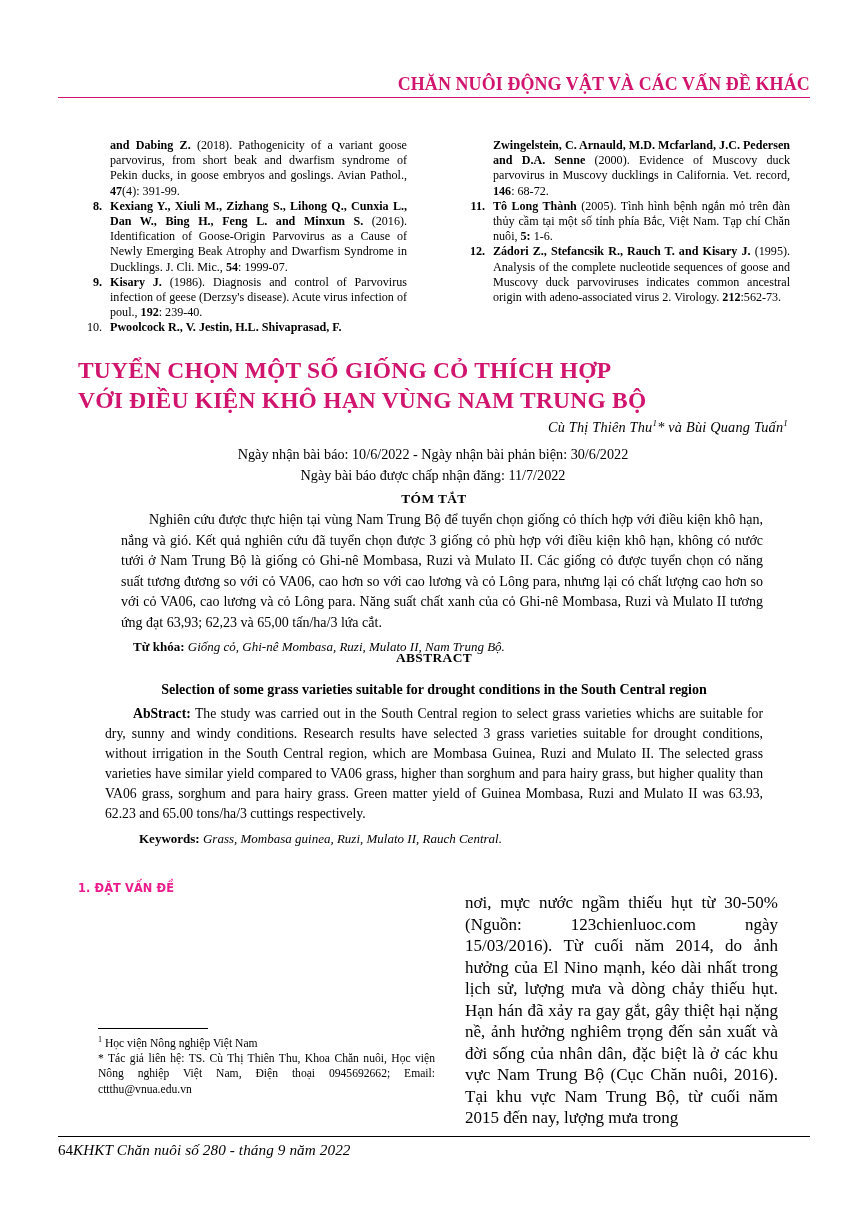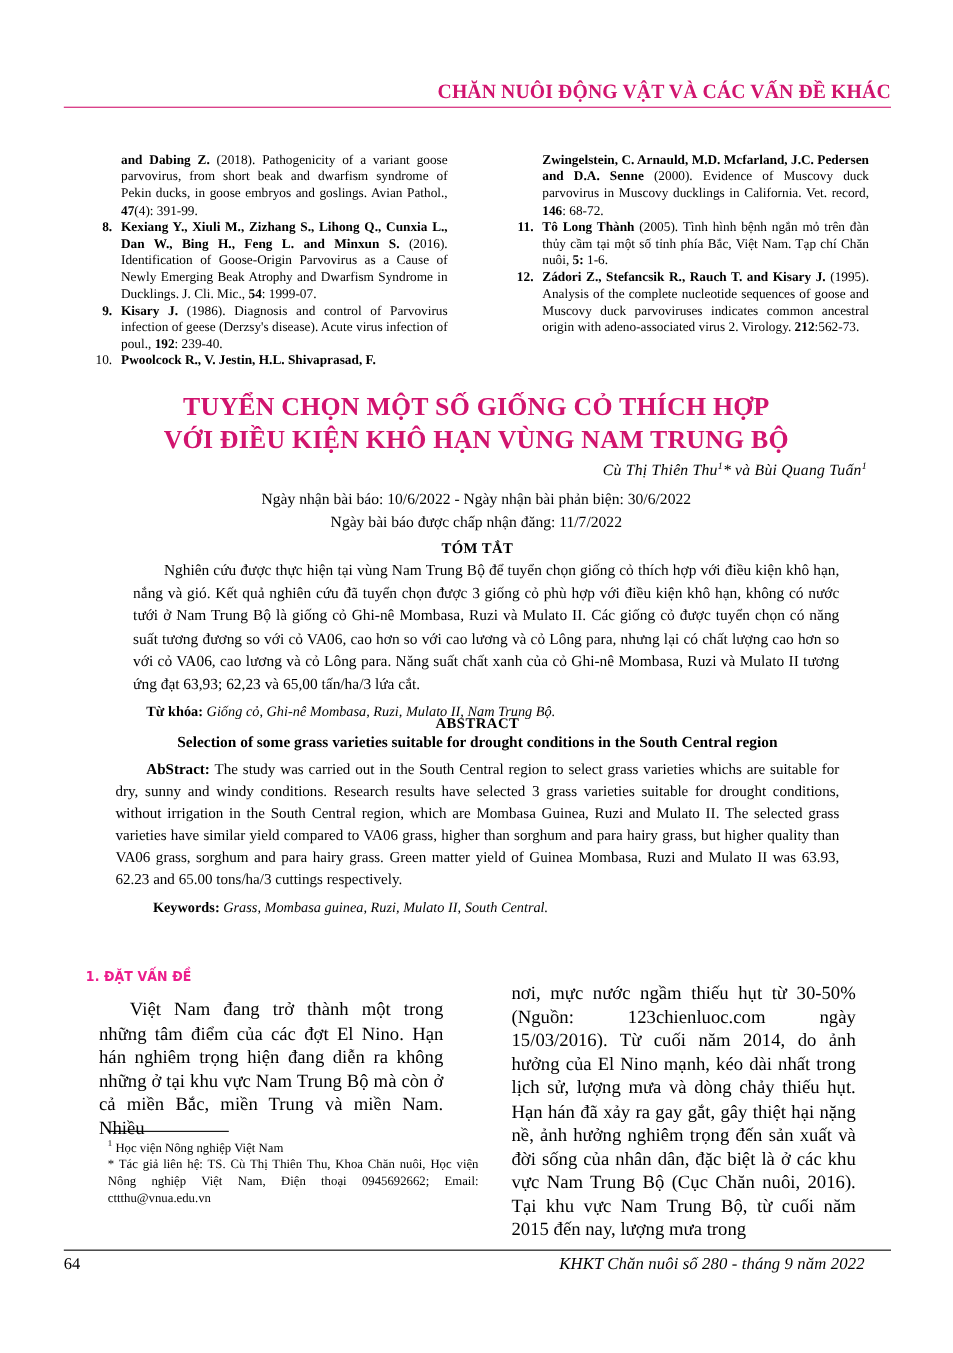--- a/index.html
+++ b/index.html
@@ -87,21 +87,20 @@
     font-weight: normal;
   }
   .ref-item b, .ref-cont b { font-weight: bold; }
 
   
   #article-title {
     position: absolute;
     top: 355px;
     left: 78px;
     width: 710px;
-    text-align: center;
     color: #D1146E;
     font-family: "Liberation Serif", "DejaVu Serif", serif;
     font-weight: bold;
     font-size: 23.5px;
     line-height: 30px;
     letter-spacing: 0.2px;
   }
   #authors {
     position: absolute;
     top: 418px;
@@ -158,21 +157,21 @@
     position: absolute;
     top: 650px;
     left: 105px;
     width: 658px;
   }
   #abstract-en-title {
     text-align: center;
     font-weight: bold;
     font-size: 14.0px;
     line-height: 20px;
-    margin-top: 0;
+    margin-top: 14px;
   }
   .abs-body-en {
     font-size: 13.7px;
     line-height: 19.9px;
     text-align: justify;
     text-justify: inter-word;
     text-indent: 28px;
     margin: 4px 0 0 0;
   }
   .abs-body-en b { font-weight: bold; }
@@ -245,21 +244,21 @@
     width: 752px;
   }
   #footer .ft-rule {
     border-top: 1.3px solid #000;
     width: 100%;
     margin-bottom: 4px;
   }
   #footer .ft-row {
     display: flex;
     align-items: baseline;
-    justify-content: space-between;
+    justify-content: flex-start;
   }
   #page-number {
     font-size: 15px;
     font-weight: normal;
   }
   #journal-line {
     font-style: italic;
     font-size: 15.2px;
     padding-right: 24px;
     letter-spacing: 0.1px;
@@ -322,27 +321,26 @@
   <div id="tomtat-block">
     <div class="sec-center-head">TÓM TẮT</div>
     <p class="abs-body">Nghiên cứu được thực hiện tại vùng Nam Trung Bộ để tuyển chọn giống cỏ thích hợp với điều kiện khô hạn, nắng và gió. Kết quả nghiên cứu đã tuyển chọn được 3 giống cỏ phù hợp với điều kiện khô hạn, không có nước tưới ở Nam Trung Bộ là giống cỏ Ghi-nê Mombasa, Ruzi và Mulato II. Các giống cỏ được tuyển chọn có năng suất tương đương so với cỏ VA06, cao hơn so với cao lương và cỏ Lông para, nhưng lại có chất lượng cao hơn so với cỏ VA06, cao lương và cỏ Lông para. Năng suất chất xanh của cỏ Ghi-nê Mombasa, Ruzi và Mulato II tương ứng đạt 63,93; 62,23 và 65,00 tấn/ha/3 lứa cắt.</p>
     <p class="kw-line"><b>Từ khóa</b><b>: </b><span>Giống cỏ, Ghi-nê Mombasa, Ruzi, Mulato II, Nam Trung Bộ.</span></p>
   </div>
 
   <div id="abstract-block">
     <div class="sec-center-head">ABSTRACT</div>
     <div id="abstract-en-title">Selection of some grass varieties suitable for drought conditions in the South Central region</div>
     <p class="abs-body-en"><b>AbStract:</b> <span>The study was carried out in the South Central region to select grass varieties whichs are suitable for dry, sunny and windy conditions. Research results have selected 3 grass varieties suitable for drought conditions, without irrigation in the South Central region, which are Mombasa Guinea, Ruzi and Mulato II. The selected grass varieties have similar yield compared to VA06 grass, higher than sorghum and para hairy grass, but higher quality than VA06 grass, sorghum and para hairy grass. Green matter yield of Guinea Mombasa, Ruzi and Mulato II was 63.93, 62.23 and 65.00 tons/ha/3 cuttings respectively.</span></p>
-    <p class="kw-line-en"><b>Keywords</b><b>: </b><span>Grass, Mombasa guinea, Ruzi, Mulato II, South Central.</span></p>
+    <p class="kw-line-en"><b>Keywords</b><b>: </b><span>Grass, Mombasa guinea, Ruzi, Mulato II, Rauch Central.</span></p>
   </div>
 
   <div id="body-cols">
     <div class="body-col">
       <div class="sec-head">1. ĐẶT VẤN ĐỀ</div>
-      <p class="body-par">Việt Nam đang trở thành một trong những tâm điểm của các đợt El Nino. Hạn hán nghiêm trọng hiện đang diễn ra không những ở tại khu vực Nam Trung Bộ mà còn ở cả miền Bắc, miền Trung và miền Nam. Nhiều</p>
     </div>
     <div class="body-col">
       <p class="body-par noindent">nơi, mực nước ngầm thiếu hụt từ 30-50% (Nguồn: 123chienluoc.com ngày 15/03/2016). Từ cuối năm 2014, do ảnh hưởng của El Nino mạnh, kéo dài nhất trong lịch sử, lượng mưa và dòng chảy thiếu hụt. Hạn hán đã xảy ra gay gắt, gây thiệt hại nặng nề, ảnh hưởng nghiêm trọng đến sản xuất và đời sống của nhân dân, đặc biệt là ở các khu vực Nam Trung Bộ (Cục Chăn nuôi, 2016). Tại khu vực Nam Trung Bộ, từ cuối năm 2015 đến nay, lượng mưa trong</p>
     </div>
   </div>
 
   <div id="footnote">
     <div class="fn-rule"></div>
     <p class="fn-line"><sup>1</sup> Học viện Nông nghiệp Việt Nam</p>
     <p class="fn-line">* Tác giả liên hệ: TS. Cù Thị Thiên Thu, Khoa Chăn nuôi, Học viện Nông nghiệp Việt Nam, Điện thoại 0945692662; Email: cttthu@vnua.edu.vn</p>

